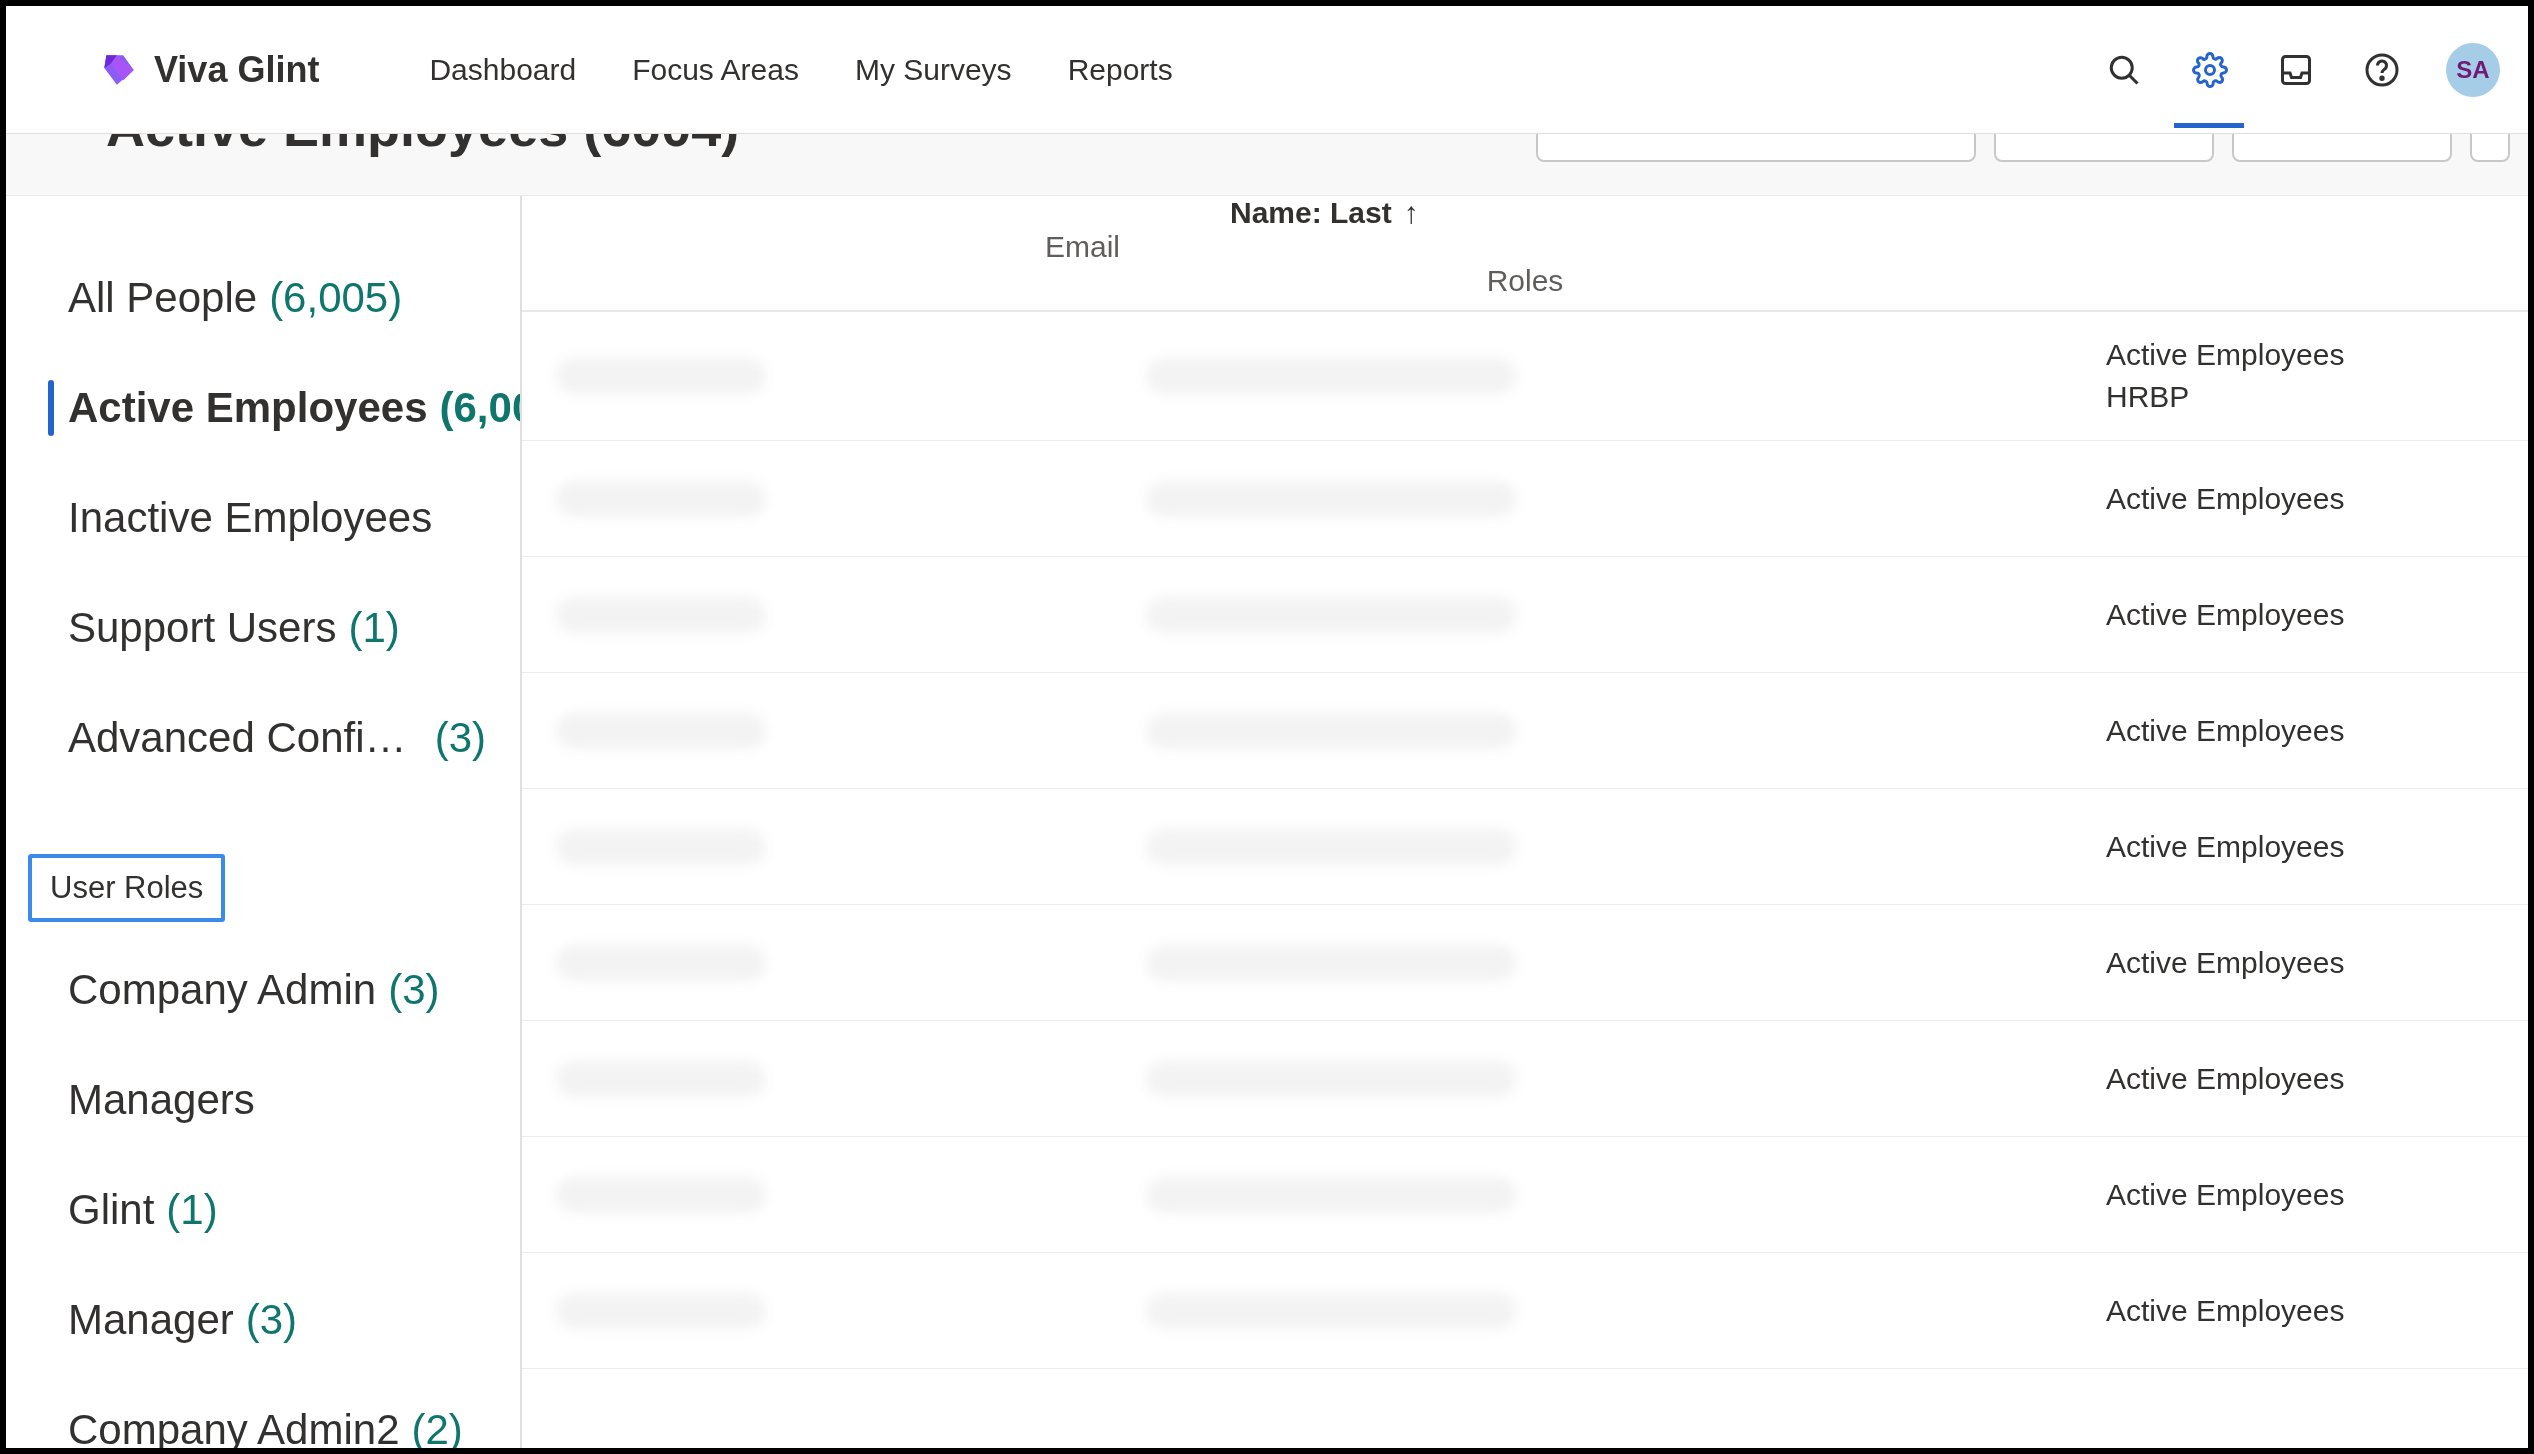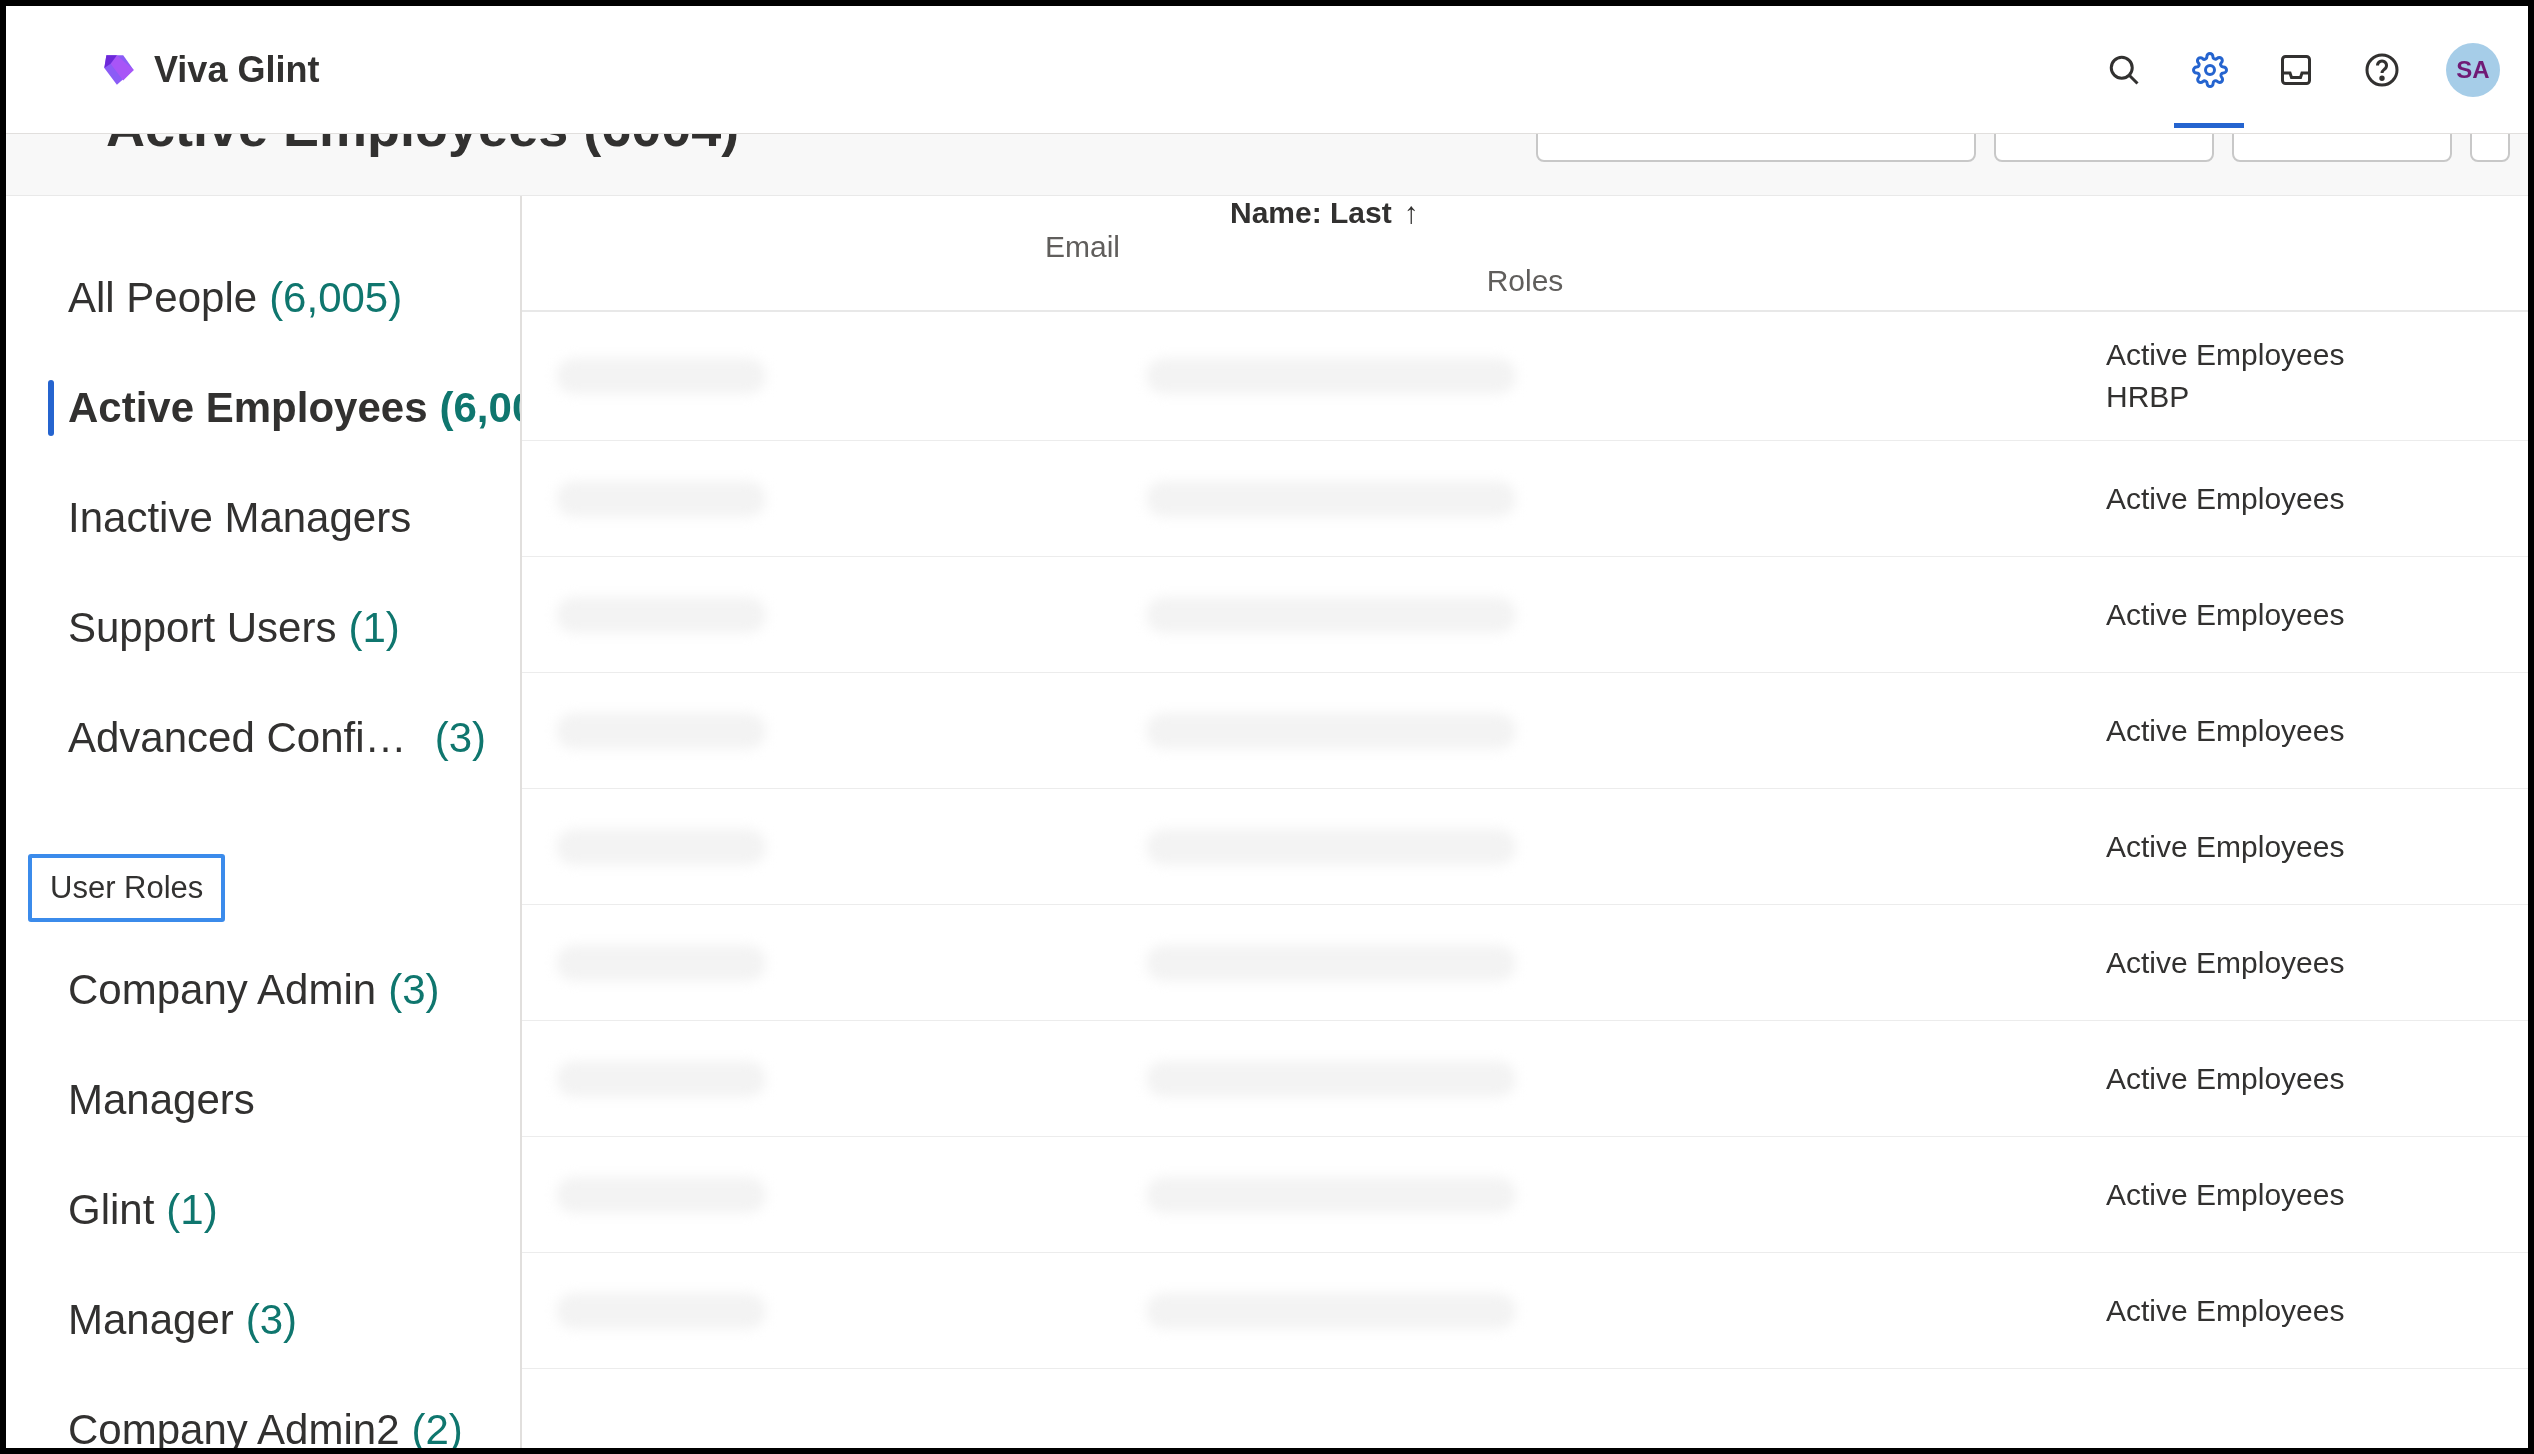--- a/index.html
+++ b/index.html
@@ -59,20 +59,26 @@
 
   <div class="topnav">
     <div class="brand">
       <svg class="brand-logo" viewBox="0 0 40 40">
         <path d="M8 6 L24 6 L34 20 L18 34 L6 18 Z" fill="#8b5cf6"></path>
         <path d="M18 6 L34 20 L24 30 L12 14 Z" fill="#a855f7"></path>
         <path d="M8 6 L18 6 L12 14 L6 18 Z" fill="#6d28d9"></path>
       </svg>
       <span class="brand-name">Viva Glint</span>
     </div>
+    <div class="nav-links">
+      <span class="nav-link">Dashboard</span>
+      <span class="nav-link">Focus Areas</span>
+      <span class="nav-link">My Surveys</span>
+      <span class="nav-link">Reports</span>
+    </div>
     <div class="nav-right">
       <div class="icon-btn">
         <svg viewBox="0 0 24 24" fill="none" stroke="#323130" stroke-width="2">
           <circle cx="10.5" cy="10.5" r="7"></circle>
             <line x1="21" y1="21" x2="15.5" y2="15.5"></line>
         </svg>
       </div>
       <div class="icon-btn settings-active">
         <svg viewBox="0 0 24 24" fill="none" stroke="#2564cf" stroke-width="2">
           <circle cx="12" cy="12" r="3"></circle>
@@ -112,21 +118,21 @@
     <div class="sidebar">
       <div class="side-item">
         <span class="lbl">All People</span>
         <span class="count">(6,005)</span>
       </div>
       <div class="side-item active">
         <span class="lbl">Active Employees</span>
         <span class="count">(6,004)</span>
       </div>
       <div class="side-item">
-        <span class="lbl">Inactive Managers</span>
+        <span class="lbl">Inactive Employees</span>
         <span class="count"></span>
       </div>
       <div class="side-item">
         <span class="lbl">Support Users</span>
         <span class="count">(1)</span>
       </div>
       <div class="side-item trunc">
         <span class="lbl">Advanced Configuration Acc…</span>
         <span class="count">(3)</span>
       </div>

